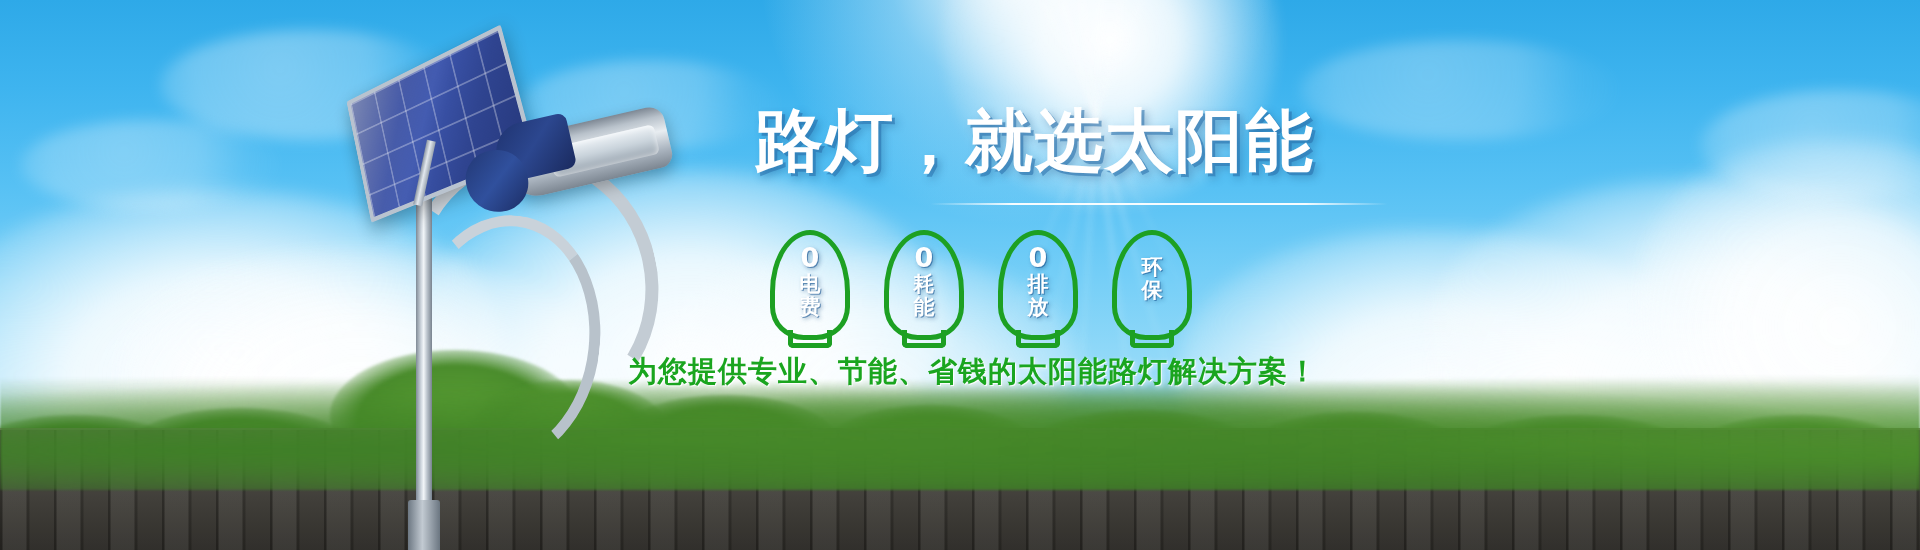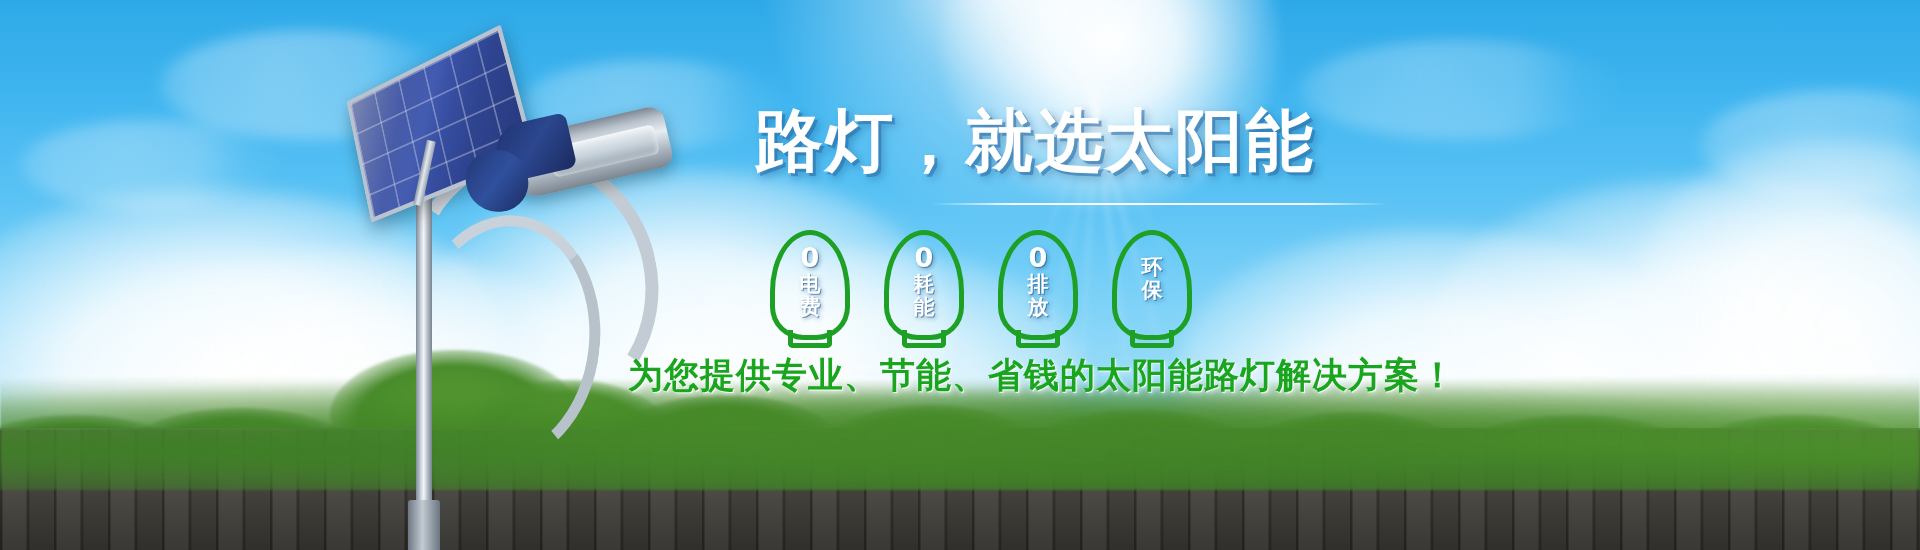--- a/index.html
+++ b/index.html
@@ -234,21 +234,21 @@
     font-weight:bold;
     line-height:1.08;
     color:#ffffff;
     text-align:center;
     text-shadow:1px 1px 0 rgba(30,90,150,0.6), 2px 2px 4px rgba(20,70,120,0.4);
   }
   .badge-word.two-line { font-size:21px; }
 
   .tagline {
     position:absolute; left:628px; top:352px;
-    font-size:35px;
+    font-size:29px;
     font-weight:bold;
     letter-spacing:1px;
     white-space:nowrap;
     color:#1aa51f;
     text-shadow:
       1px 1px 0 rgba(255,255,255,0.85),
       2px 2px 5px rgba(255,255,255,0.55);
   }
 </style>
 </head>

